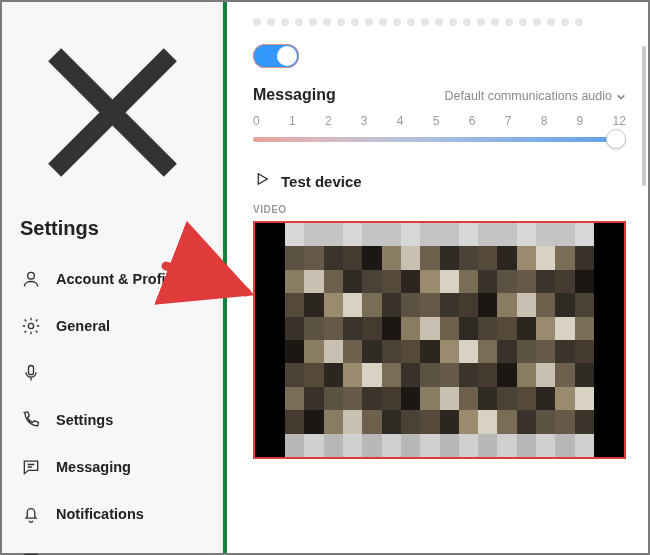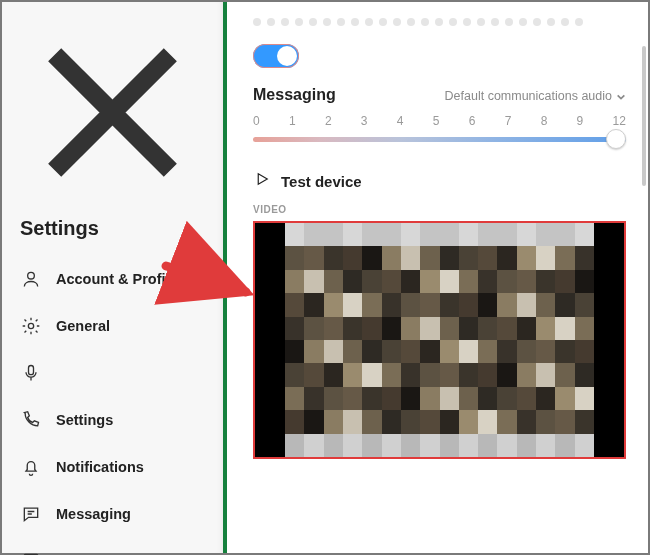--- a/index.html
+++ b/index.html
@@ -148,35 +148,35 @@
           <svg viewBox="0 0 24 24">
               <path d="M5 4c0 8 7 15 15 15l1-4-5-2-2 2c-3-1-5-3-6-6l2-2-2-5-4 1z"></path>
             </svg>
         </span>
         <span>Settings</span>
       </div>
 
       <div class="nav-item">
         <span class="icon">
           <svg viewBox="0 0 24 24">
+              <path d="M4 5h16v11H9l-5 4V5z"></path>
+              <path d="M8 9h8M8 12h5"></path>
+            </svg>
+        </span>
+        <span>Messaging</span>
+      </div>
+
+      <div class="nav-item">
+        <span class="icon">
+          <svg viewBox="0 0 24 24">
               <path d="M6 17h12l-1.5-2V10a4.5 4.5 0 0 0-9 0v5L6 17z"></path>
               <path d="M10 20a2 2 0 0 0 4 0"></path>
             </svg>
         </span>
         <span>Notifications</span>
-      </div>
-
-      <div class="nav-item">
-        <span class="icon">
-          <svg viewBox="0 0 24 24">
-              <path d="M4 5h16v11H9l-5 4V5z"></path>
-              <path d="M8 9h8M8 12h5"></path>
-            </svg>
-        </span>
-        <span>Messaging</span>
       </div>
 
       <div class="nav-item">
         <span class="icon">
           <svg viewBox="0 0 24 24">
               <rect x="4" y="4" width="16" height="16" rx="1.5"></rect>
               <circle cx="12" cy="10.5" r="2.4"></circle>
               <path d="M8 17c.6-2 2.2-3 4-3s3.4 1 4 3"></path>
             </svg>
         </span>

